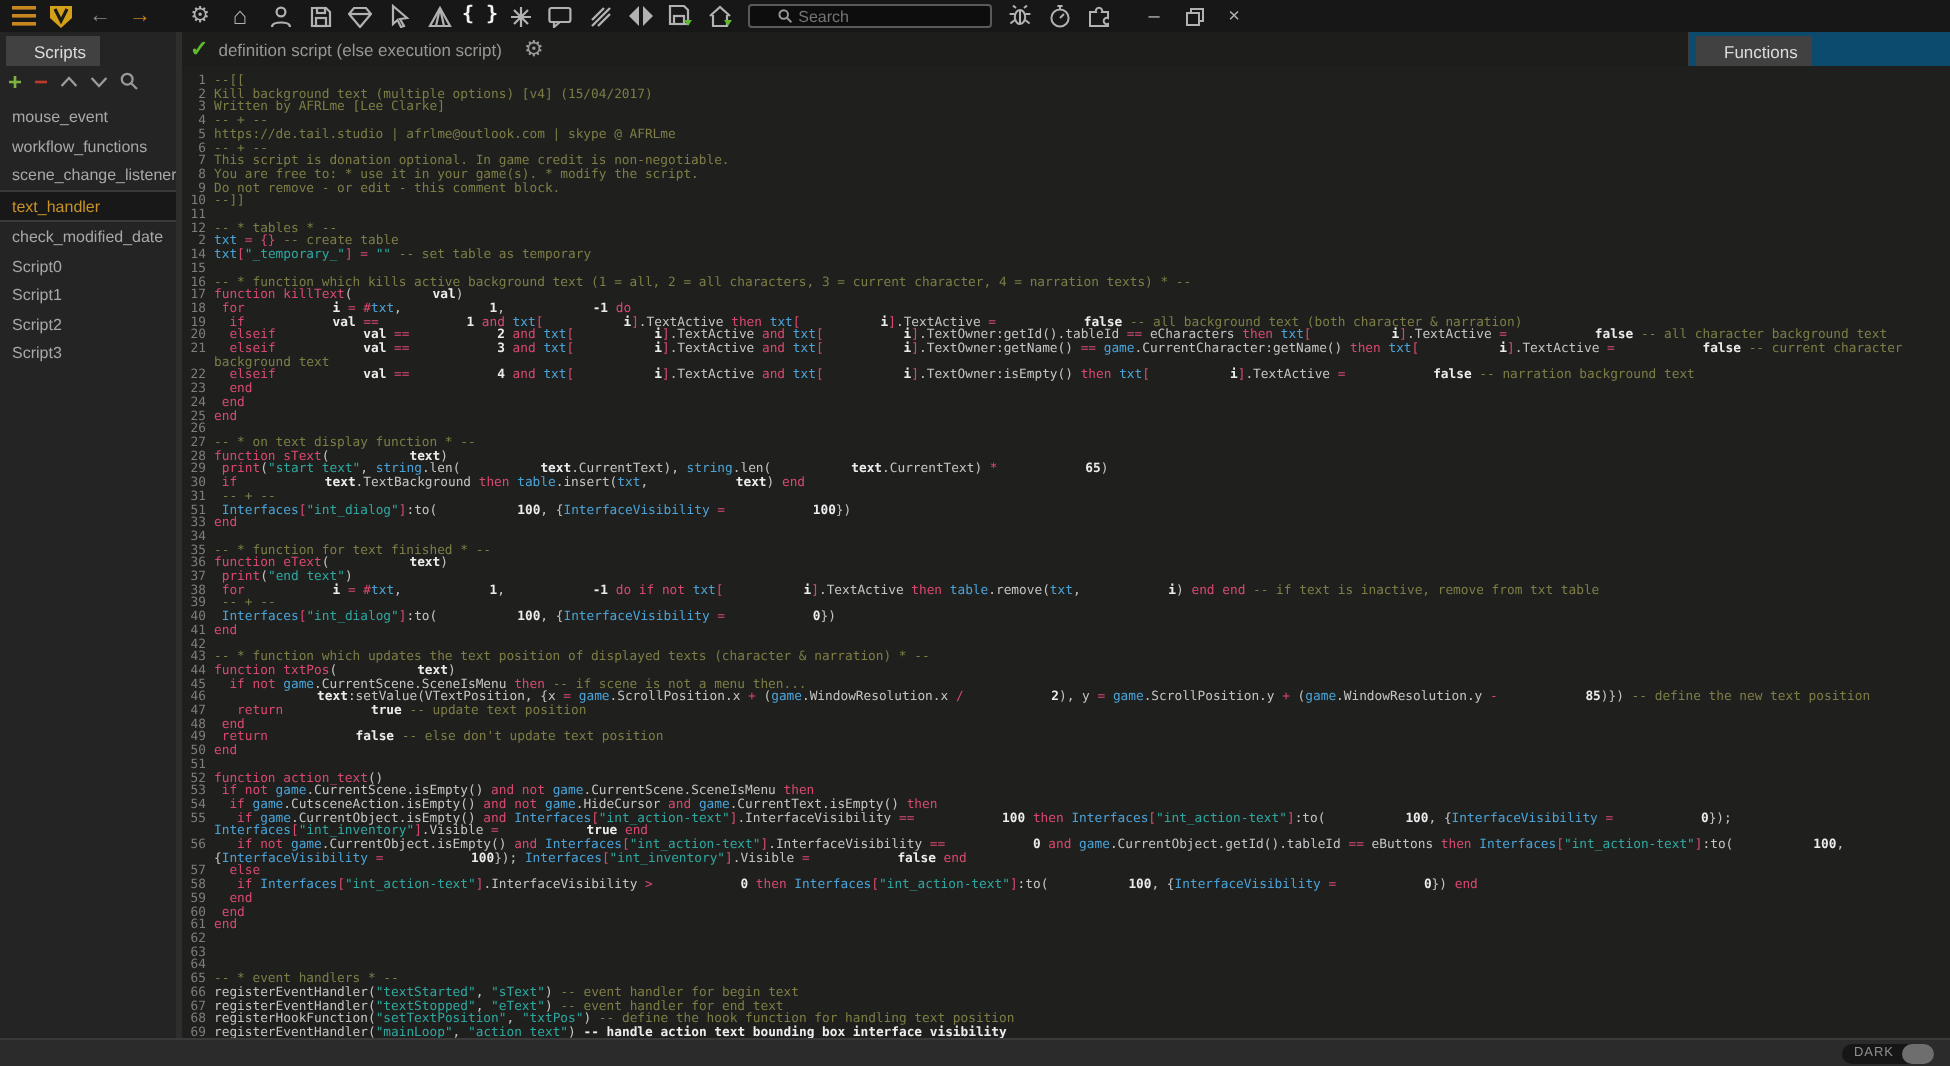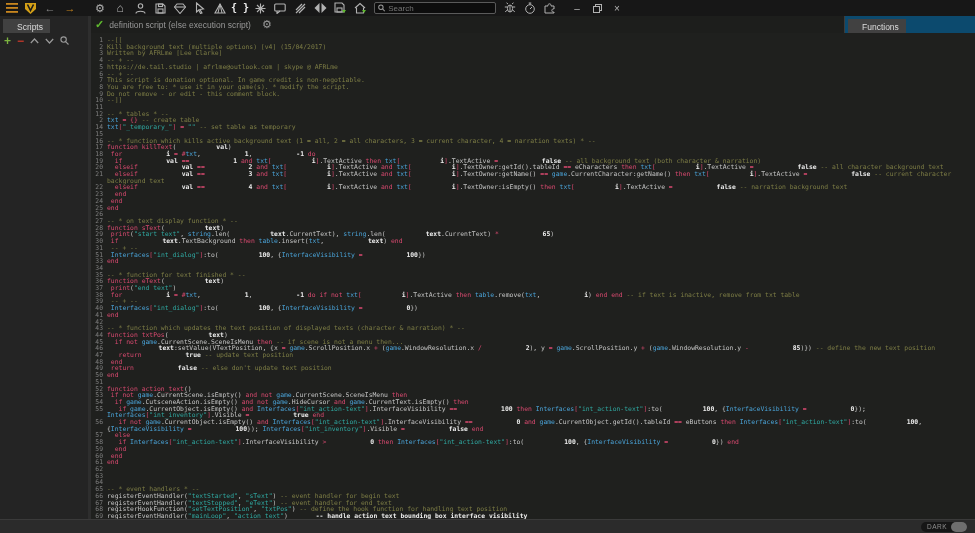--- a/index.html
+++ b/index.html
@@ -11,21 +11,21 @@
   .toolbar { height:16px; background:#171717; display:flex; align-items:center;
              padding:0 4px; gap:0; flex-shrink:0; }
   .tb-ic { width:20px; height:16px; display:flex; align-items:center; justify-content:center;
            color:#b2b2b2; font-size:11px; line-height:1; cursor:default; }
   .tb-ic svg { display:block; }
   .tb-ic.small { width:16px; }
   .orange { color:#c8861e; }
   .title-path { color:#c8861e; font-size:8.5px; margin-left:6px; white-space:nowrap;
                 flex:1; overflow:hidden; }
   .searchbox { width:122px; height:12px; background:#0d0d0d; border:1px solid #5a5a5a;
-               border-radius:2px; display:flex; align-items:center; padding:0 3px; gap:3px; }
+               border-radius:2px; display:flex; align-items:center; padding:0 14px; gap:3px; }
   .searchbox input { background:transparent; border:none; outline:none; color:#bbb;
                      font-size:8px; width:100%; font-family:"Liberation Sans",sans-serif; }
   .winbtns { display:flex; align-items:center; gap:2px; margin-left:8px; }
   .winbtn { width:18px; height:14px; color:#b2b2b2; font-size:10px; display:flex;
             align-items:center; justify-content:center; }
 
   
   .tabrow { height:17px; display:flex; flex-shrink:0; }
   .tabrow .left { width:88px; background:#242424; }
   .tabrow .mid  { flex:1; background:#1d1e1c; display:flex; align-items:center;
@@ -56,21 +56,21 @@
   .code-row { display:flex; font-family:"DejaVu Sans Mono", monospace;
               font-size:6.4px; line-height:6.7px; }
   .lineno { width:16px; flex-shrink:0; text-align:right; padding-right:4px; color:#7e7e7e; }
   .codeline { white-space:pre-wrap; word-break:break-word; flex:1; color:#c4c4c4; min-height:6.7px; }
   .t-c  { color:#7d7d45; }
   .t-k  { color:#d8496f; }
   .t-b  { color:#4aa3d8; }
   .t-s  { color:#2fa7a0; }
   .t-w  { color:#ececec; font-weight:bold;padding-left:40px; }
   .t-n  { color:#c4c4c4; }
-  .t-cw { color:#ececec; font-weight:bold;margin-left:24px; }
+  .t-cw { color:#ececec; font-weight:bold; }
 
   .rightpanel { width:117px; background:#2a2a2a; border-left:1px solid #3c3c3c; flex-shrink:0; }
   .fn-list { margin-top:4px; }
   .fn-item { font-size:8px; color:#b2b2b2; padding:3px 8px 2.5px 8px; white-space:nowrap; }
 
   
   .statusbar { height:14px; background:#2b2b2b; border-top:1px solid #3a3a3a; flex-shrink:0;
                display:flex; align-items:center; justify-content:flex-end; padding:0 8px; }
   .theme-toggle { display:flex; align-items:center; background:#161616; border-radius:7px;
                   height:10px; padding-left:6px; gap:4px; }
@@ -241,20 +241,31 @@
               <path d="M0.8 1 L4.5 5 L8.2 1"></path>
             </svg>
         </span>
         <span>
           <svg width="9" height="9" viewBox="0 0 9 9" stroke="#9a9a9a" fill="none" stroke-width="1.1">
               <circle cx="3.6" cy="3.6" r="2.7"></circle>
               <path d="M5.6 5.6 L8.5 8.5"></path>
             </svg>
         </span>
       </div>
+      <div class="script-list">
+          <div class="script-item">mouse_event</div>
+          <div class="script-item">workflow_functions</div>
+          <div class="script-item">scene_change_listener</div>
+          <div class="script-item sel">text_handler</div>
+          <div class="script-item">check_modified_date</div>
+          <div class="script-item">Script0</div>
+          <div class="script-item">Script1</div>
+          <div class="script-item">Script2</div>
+          <div class="script-item">Script3</div>
+        </div>
     </div>
 
     <div class="editor">
       <div>
           <div class="code-row">
             <div class="lineno">1</div>
             <div class="codeline"><span class="t-c">--[[</span></div>
           </div>
           <div class="code-row">
             <div class="lineno">2</div>

